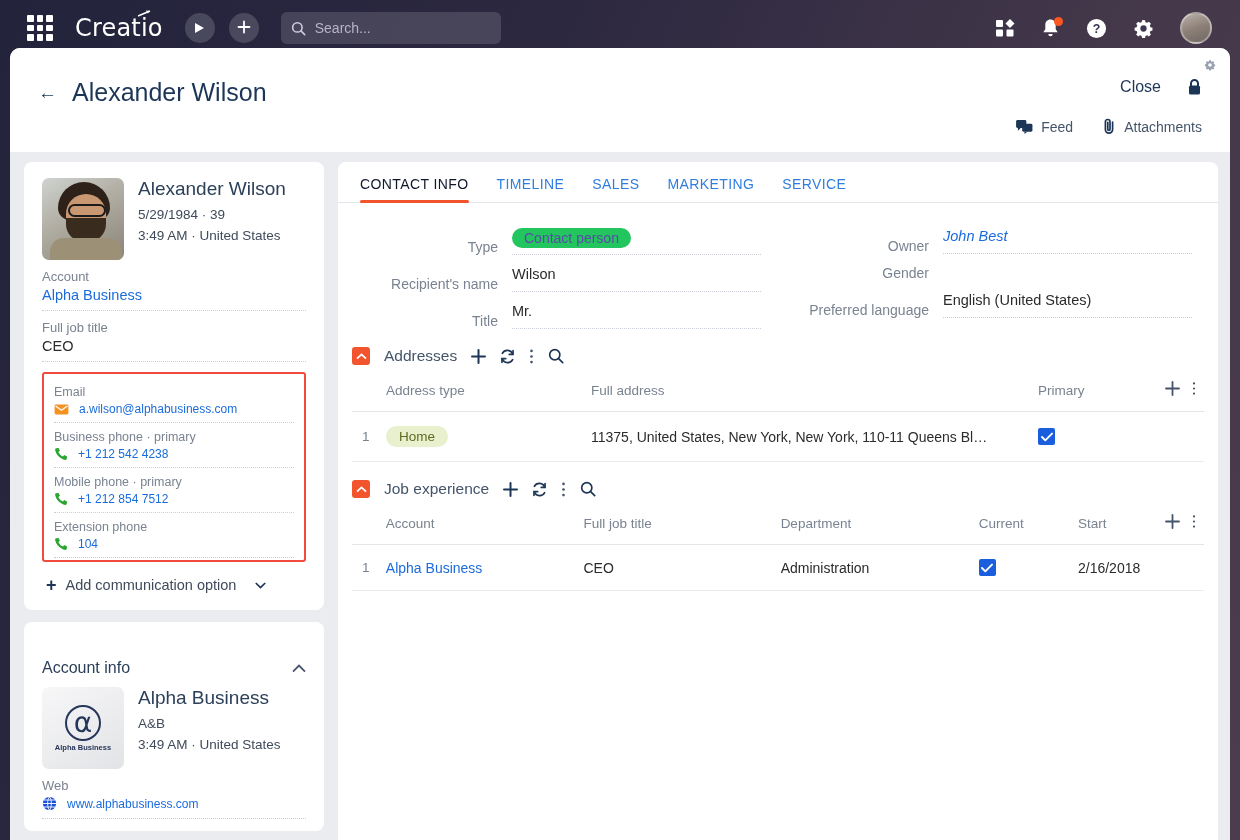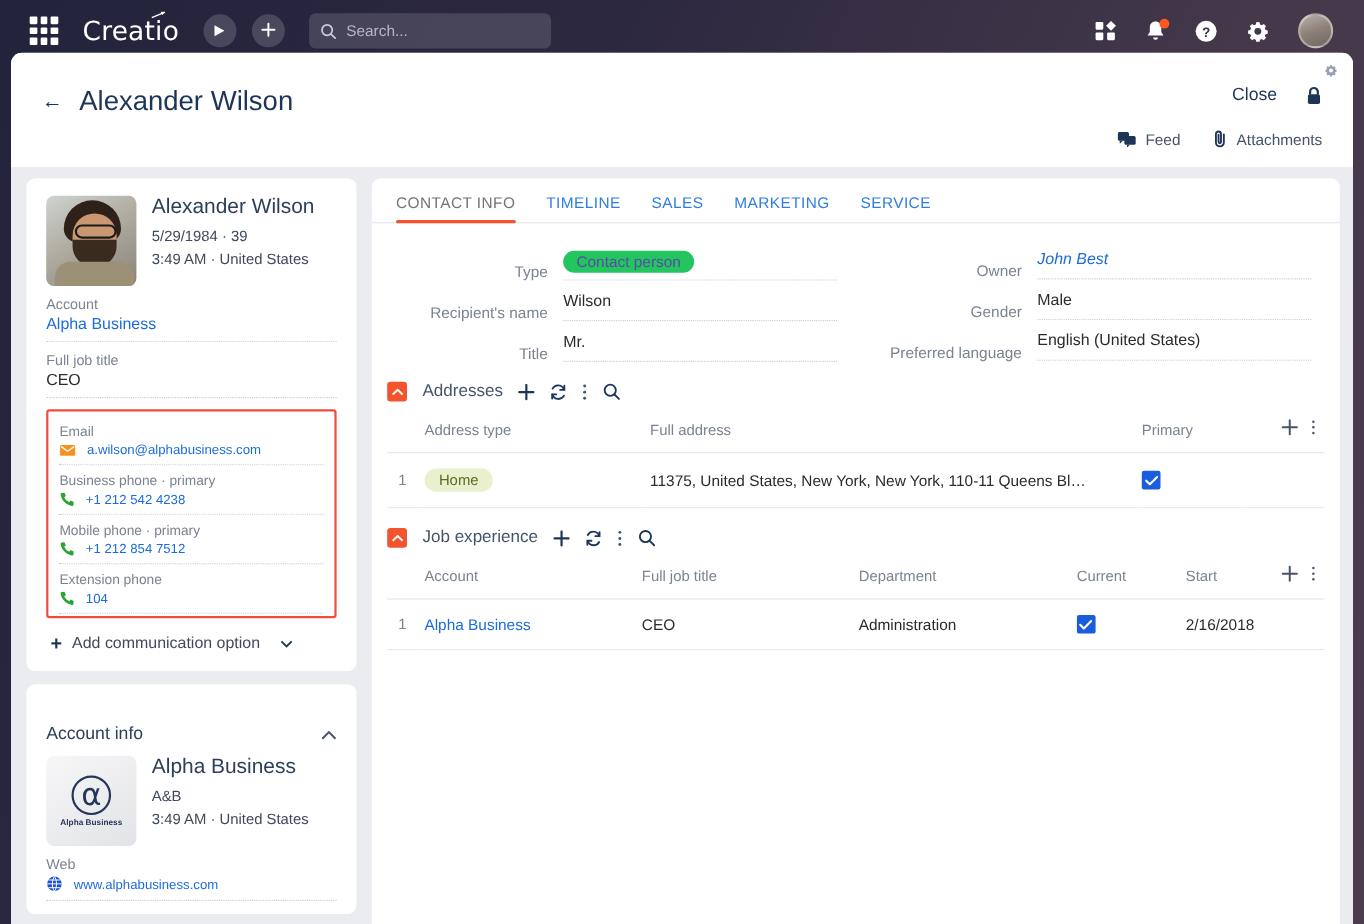--- a/index.html
+++ b/index.html
@@ -114,21 +114,21 @@
     display: flex; align-items: center; justify-content: center; }
   .logo-box .cap { font-size: 7.5px; color: #26365a; font-weight: bold; }
 
   
   .right-col { flex: 1; background: #fff; border-radius: 8px; overflow: hidden;
     position: relative; }
   .tabs { display: flex; gap: 28px; padding: 14px 22px 0 22px;
     border-bottom: 1px solid #e3e5e9; }
   .tab { font-size: 14px; letter-spacing: .4px; color: #2f7de1; padding-bottom: 10px;
     cursor: pointer; position: relative; }
-  .tab.active { color: #737373; }
+  .tab.active { color: #0f172a; }
   .tab.active:after { content:""; position: absolute; left: 0; right: 0; bottom: -1px;
     height: 3px; background: #f2542d; border-radius: 2px; }
 
   .form-grid { display: flex; padding: 14px 26px 0 12px; gap: 20px; }
   .form-col { flex: 1; }
   .frow { display: flex; align-items: flex-end; gap: 14px; padding: 11px 0 0 0; }
   .frow .lab { font-size: 14px; color: #7a8391; text-align: right; white-space: nowrap; }
   .form-col:nth-child(1) .lab { width: 148px; }
   .form-col:nth-child(2) .lab { width: 148px; }
   .frow .val { flex: 1; font-size: 14.5px; color: #2b2b2b; padding-bottom: 6px;
@@ -418,21 +418,20 @@
           </div>
         </div>
 
         <div class="form-col">
           <div class="frow">
             <div class="lab">Owner</div>
             <div class="val link">John Best</div>
           </div>
           <div class="frow">
             <div class="lab">Gender</div>
-            <div class="val">Male</div>
           </div>
           <div class="frow">
             <div class="lab">Preferred language</div>
             <div class="val">English (United States)</div>
           </div>
         </div>
       </div>
 
       <div class="sec-head">
         <div class="collapse-sq">

